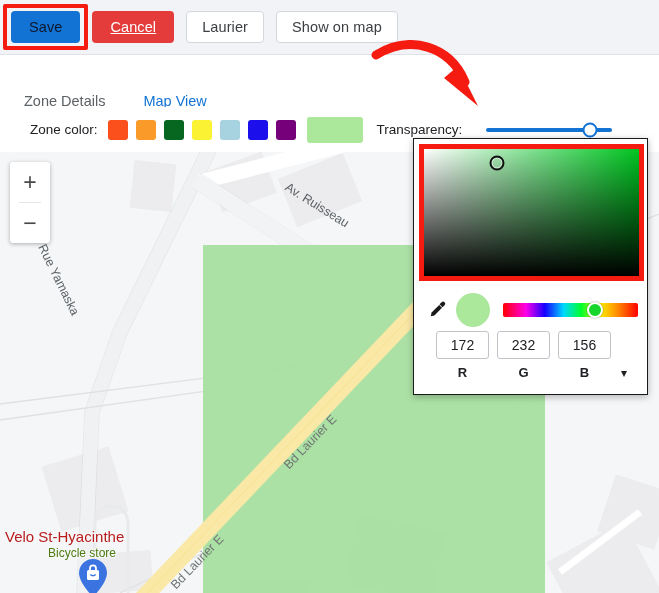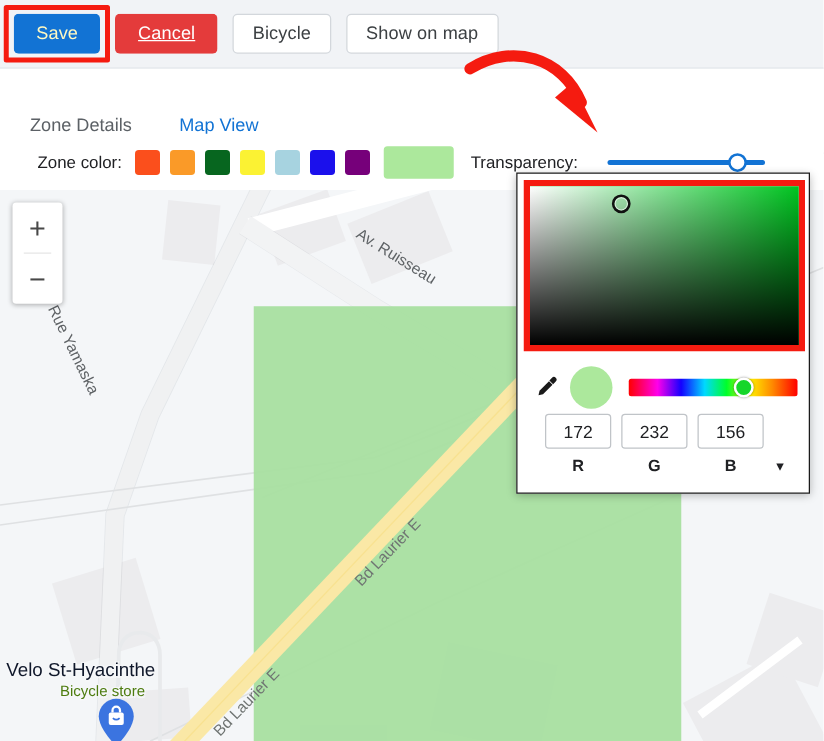--- a/index.html
+++ b/index.html
@@ -29,21 +29,21 @@
   .btn {
     height: 32px; border-radius: 4px;
     font-size: 14.5px;
     display: flex; align-items: center; justify-content: center;
     padding: 0 15px;
     cursor: pointer;
     white-space: nowrap;
     border: 1px solid transparent;
     letter-spacing: .1px;
   }
-  .btn-save { background: #1273d4; color: #fef9c3; padding: 0 17px; }
+  .btn-save { background: #1273d4; color: #0f172a; padding: 0 17px; }
   .btn-cancel { background: #e43b3b; color: #fff; padding: 0 17px; text-decoration: underline; }
   .btn-ghost { background: #fff; color: #3c4043; border: 1px solid #d3d7dc; }
 
   .save-wrap {
     position: relative;
     display: flex; align-items: center; justify-content: center;
   }
   .save-wrap::before {
     content: "";
     position: absolute;
@@ -153,21 +153,21 @@
   .zoomctl div {
     height: 40px;
     display: flex; align-items: center; justify-content: center;
     font-size: 23px; color: #484848;
     cursor: pointer; font-weight: 500;
     line-height: 1;
   }
   .zoomctl .sep { height: 0; border-top: 1px solid #e6e6e6; margin: 0 9px; }
   .poi-name {
     position: absolute;
-    font-size: 15px; color: #0f172a;
+    font-size: 15px; color: #b91c1c;
     white-space: nowrap;
     text-shadow: -1px -1px 0 #f6f7f9, 1px -1px 0 #f6f7f9, -1px 1px 0 #f6f7f9, 1px 1px 0 #f6f7f9;
   }
   .poi-sub {
     position: absolute;
     font-size: 12px; color: #4d7c0f;
     white-space: nowrap;
     text-shadow: -1px -1px 0 #f6f7f9, 1px -1px 0 #f6f7f9, -1px 1px 0 #f6f7f9, 1px 1px 0 #f6f7f9;
   }
   .street-label {
@@ -293,21 +293,21 @@
 </head>
 <body>
 
 <div id="app">
 
   <div class="actionbar">
     <div class="save-wrap">
       <div class="btn btn-save">Save</div>
     </div>
     <div class="btn btn-cancel">Cancel</div>
-    <div class="btn btn-ghost">Bicycle</div>
+    <div class="btn btn-ghost">Laurier</div>
     <div class="btn btn-ghost">Show on map</div>
   </div>
 
   <div class="tabbar">
     <div class="tab">Zone Details</div>
     <div class="tab active">Map View</div>
   </div>
 
   <div class="colorbar">
     <span class="zonecolor-label">Zone color:</span>

